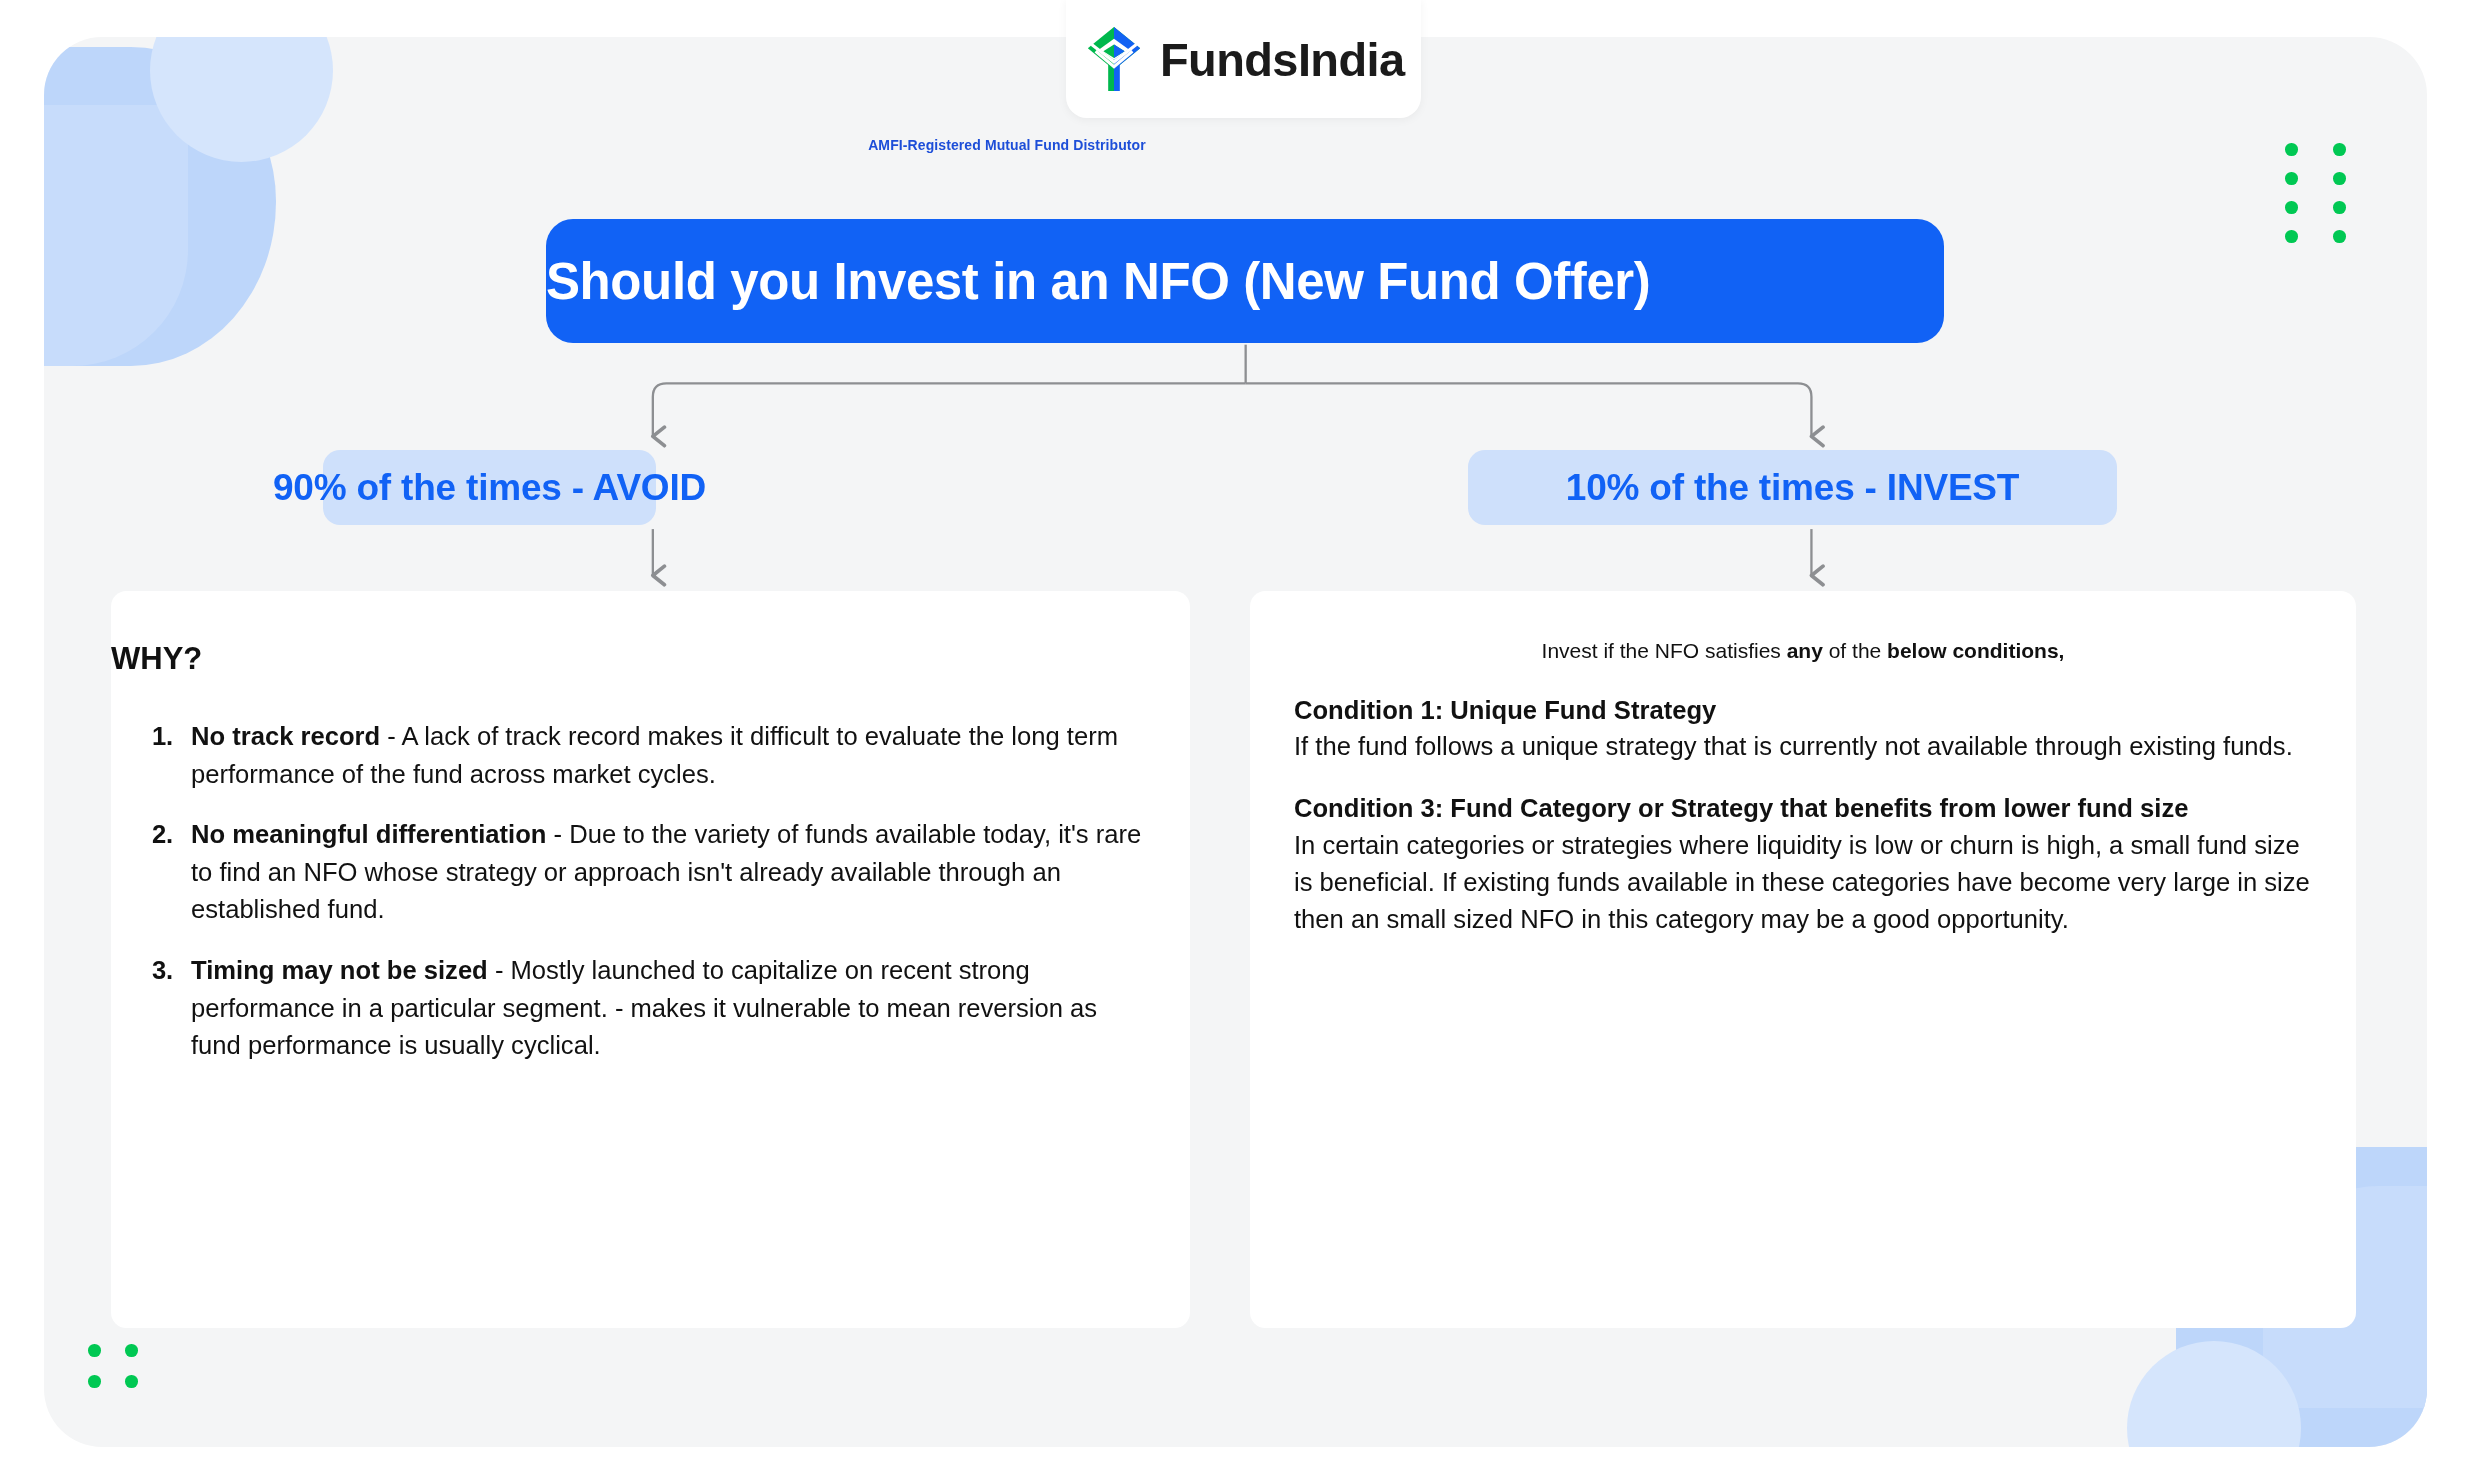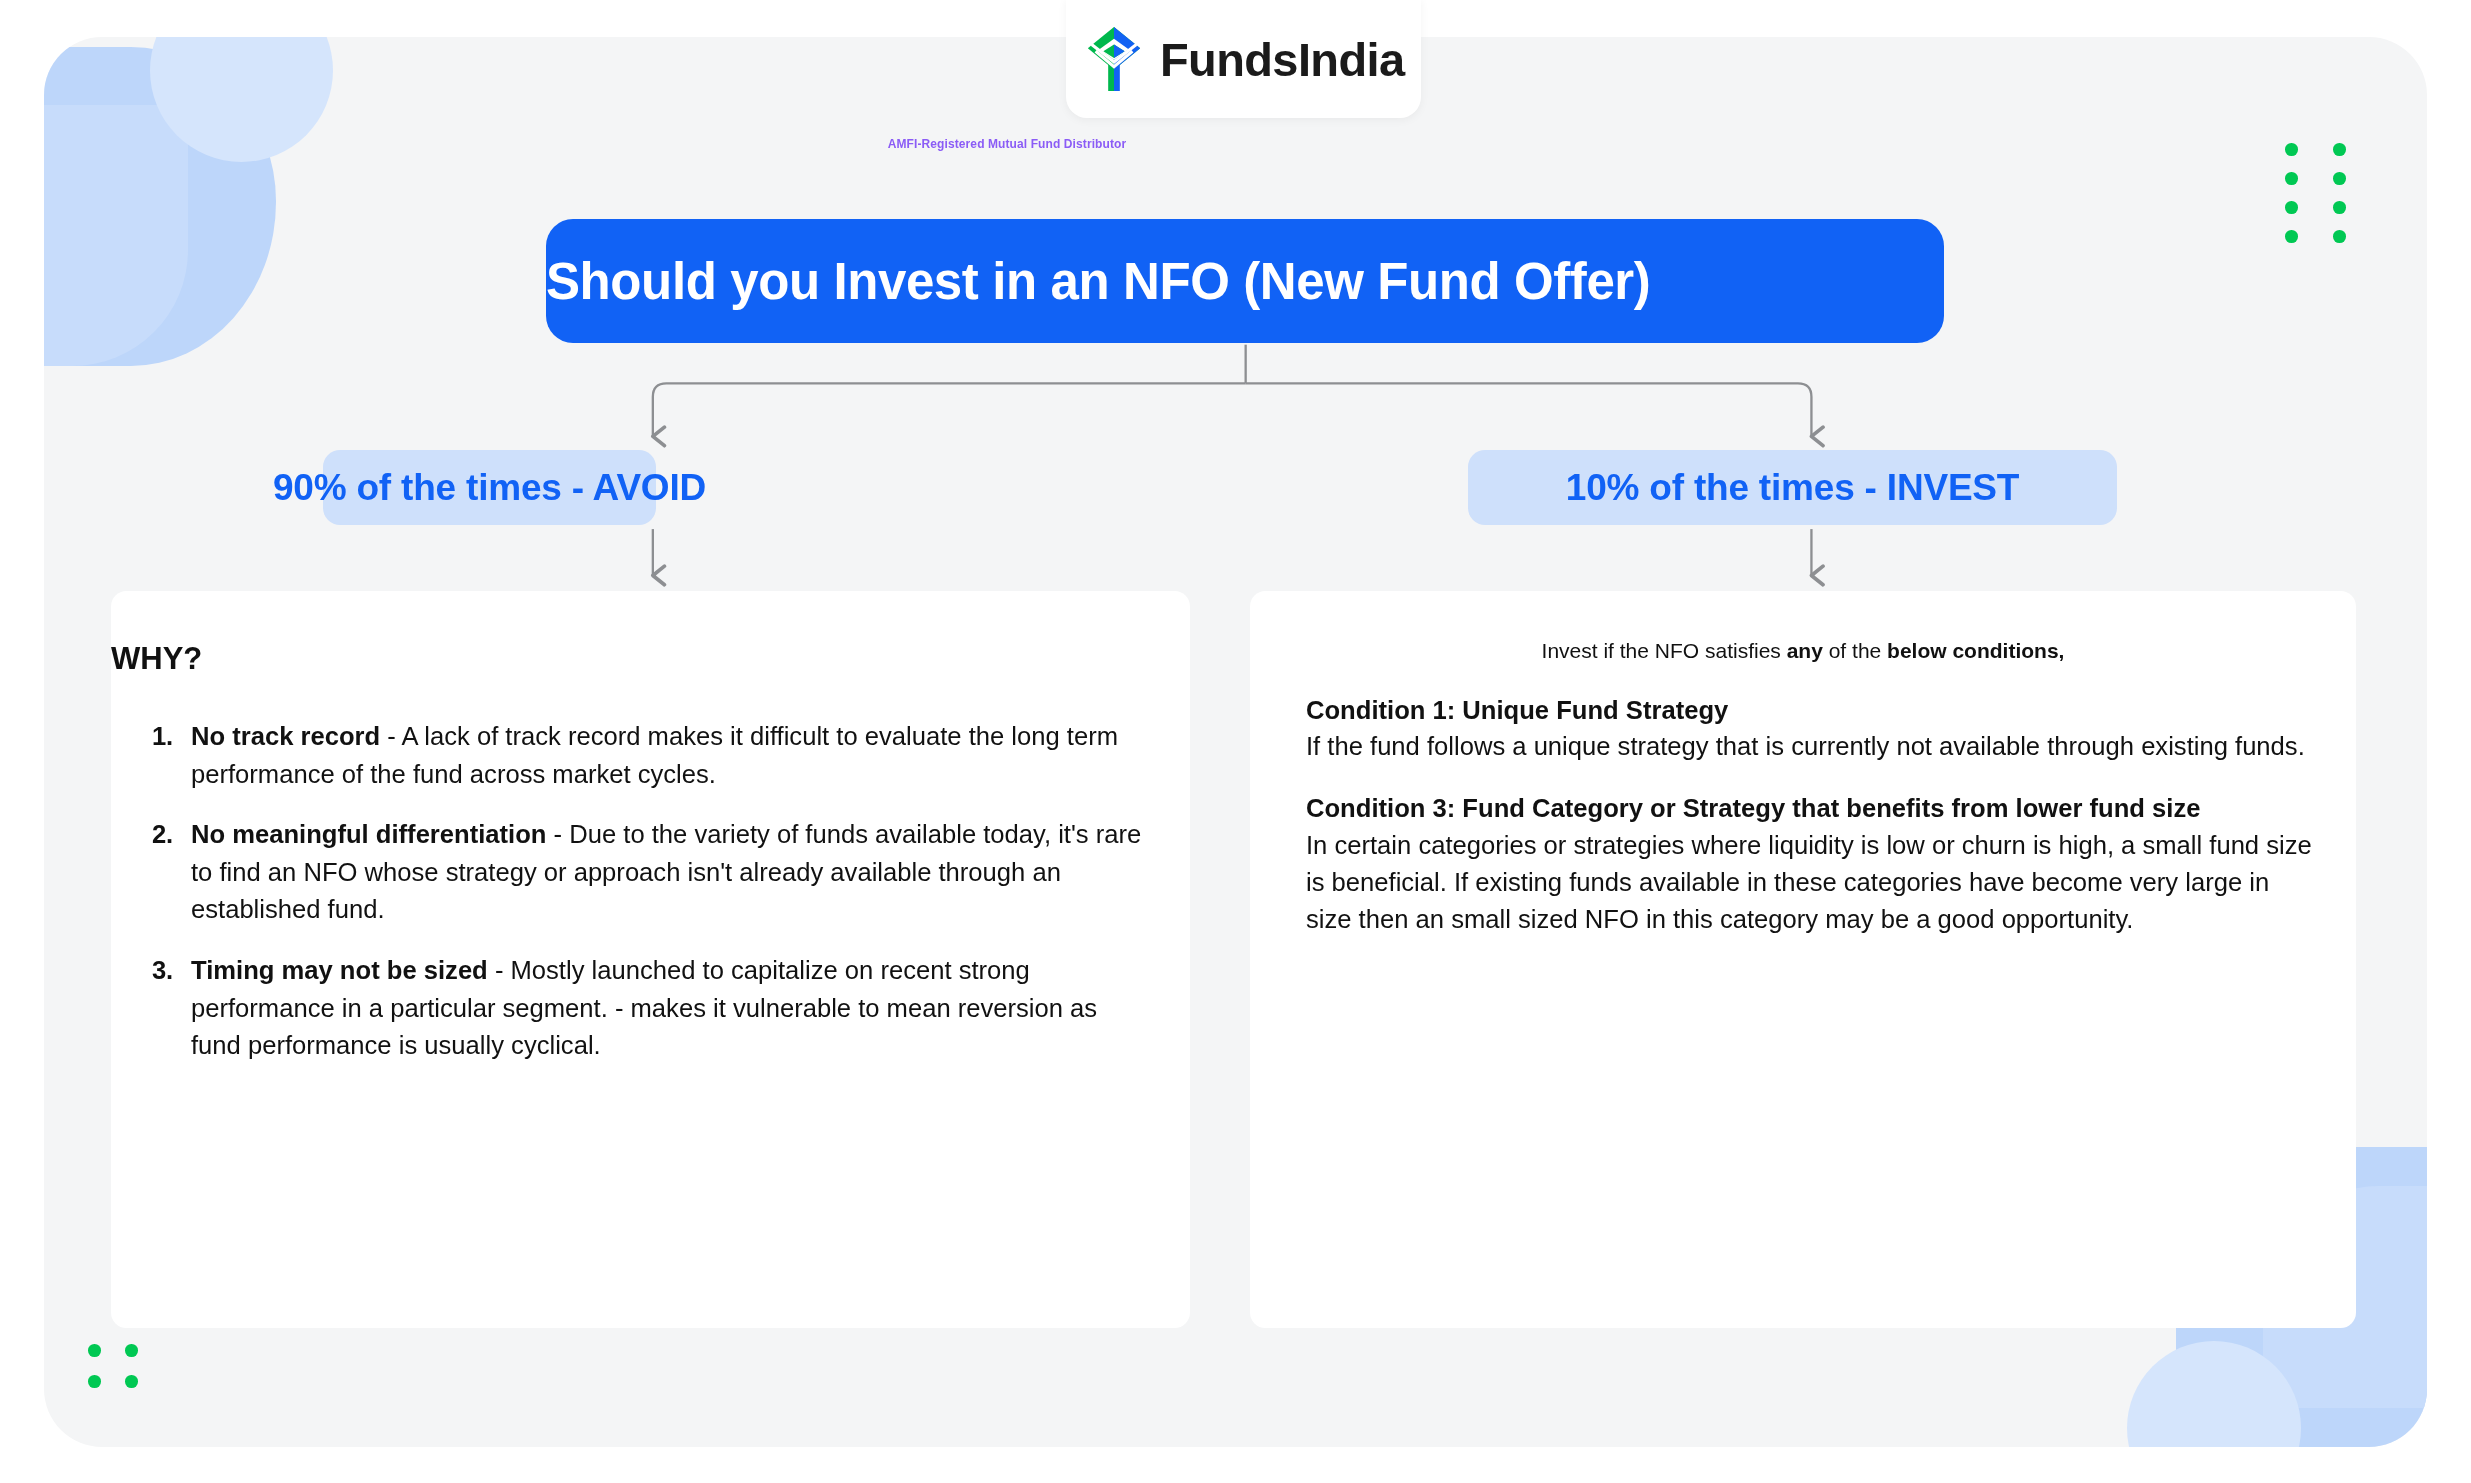--- a/index.html
+++ b/index.html
@@ -103,23 +103,23 @@
     font-size: 47px;
     font-weight: 700;
     color: #1b1b1b;
     letter-spacing: -0.6px;
     font-family: "Liberation Sans", sans-serif;
   }
   .amfi-line {
     position: absolute;
     left: 0; right: 0; top: 137px;
     text-align: center;
-    font-size: 12px;
-    font-weight: 700;
-    color: #8b5cf6;
+    font-size: 14px;
+    font-weight: 700;
+    color: #1d4ed8;
     letter-spacing: 0.1px;
     z-index: 6;
   }
   
   .title-banner {
     position: absolute;
     left: 546px; top: 219px;
     width: 1398px; height: 124px;
     background: #1162f5;
     border-radius: 27px;
@@ -202,21 +202,21 @@
     color: #111;
   }
   .reason-num {
     position: absolute;
     left: 1.9px; top: 0;
     font-weight: 700;
     font-size: 25.6px;
   }
   .reason-item b { font-weight: 700; }
   
-  .cond-list { margin: 29px 37px 0 56px; }
+  .cond-list { margin: 29px 37px 0 44px; }
   .cond-block { margin-bottom: 25px; }
   .cond-title {
     font-size: 25.6px;
     font-weight: 700;
     color: #111;
     line-height: 1.42;
   }
   .cond-body {
     font-size: 25.6px;
     color: #111;

